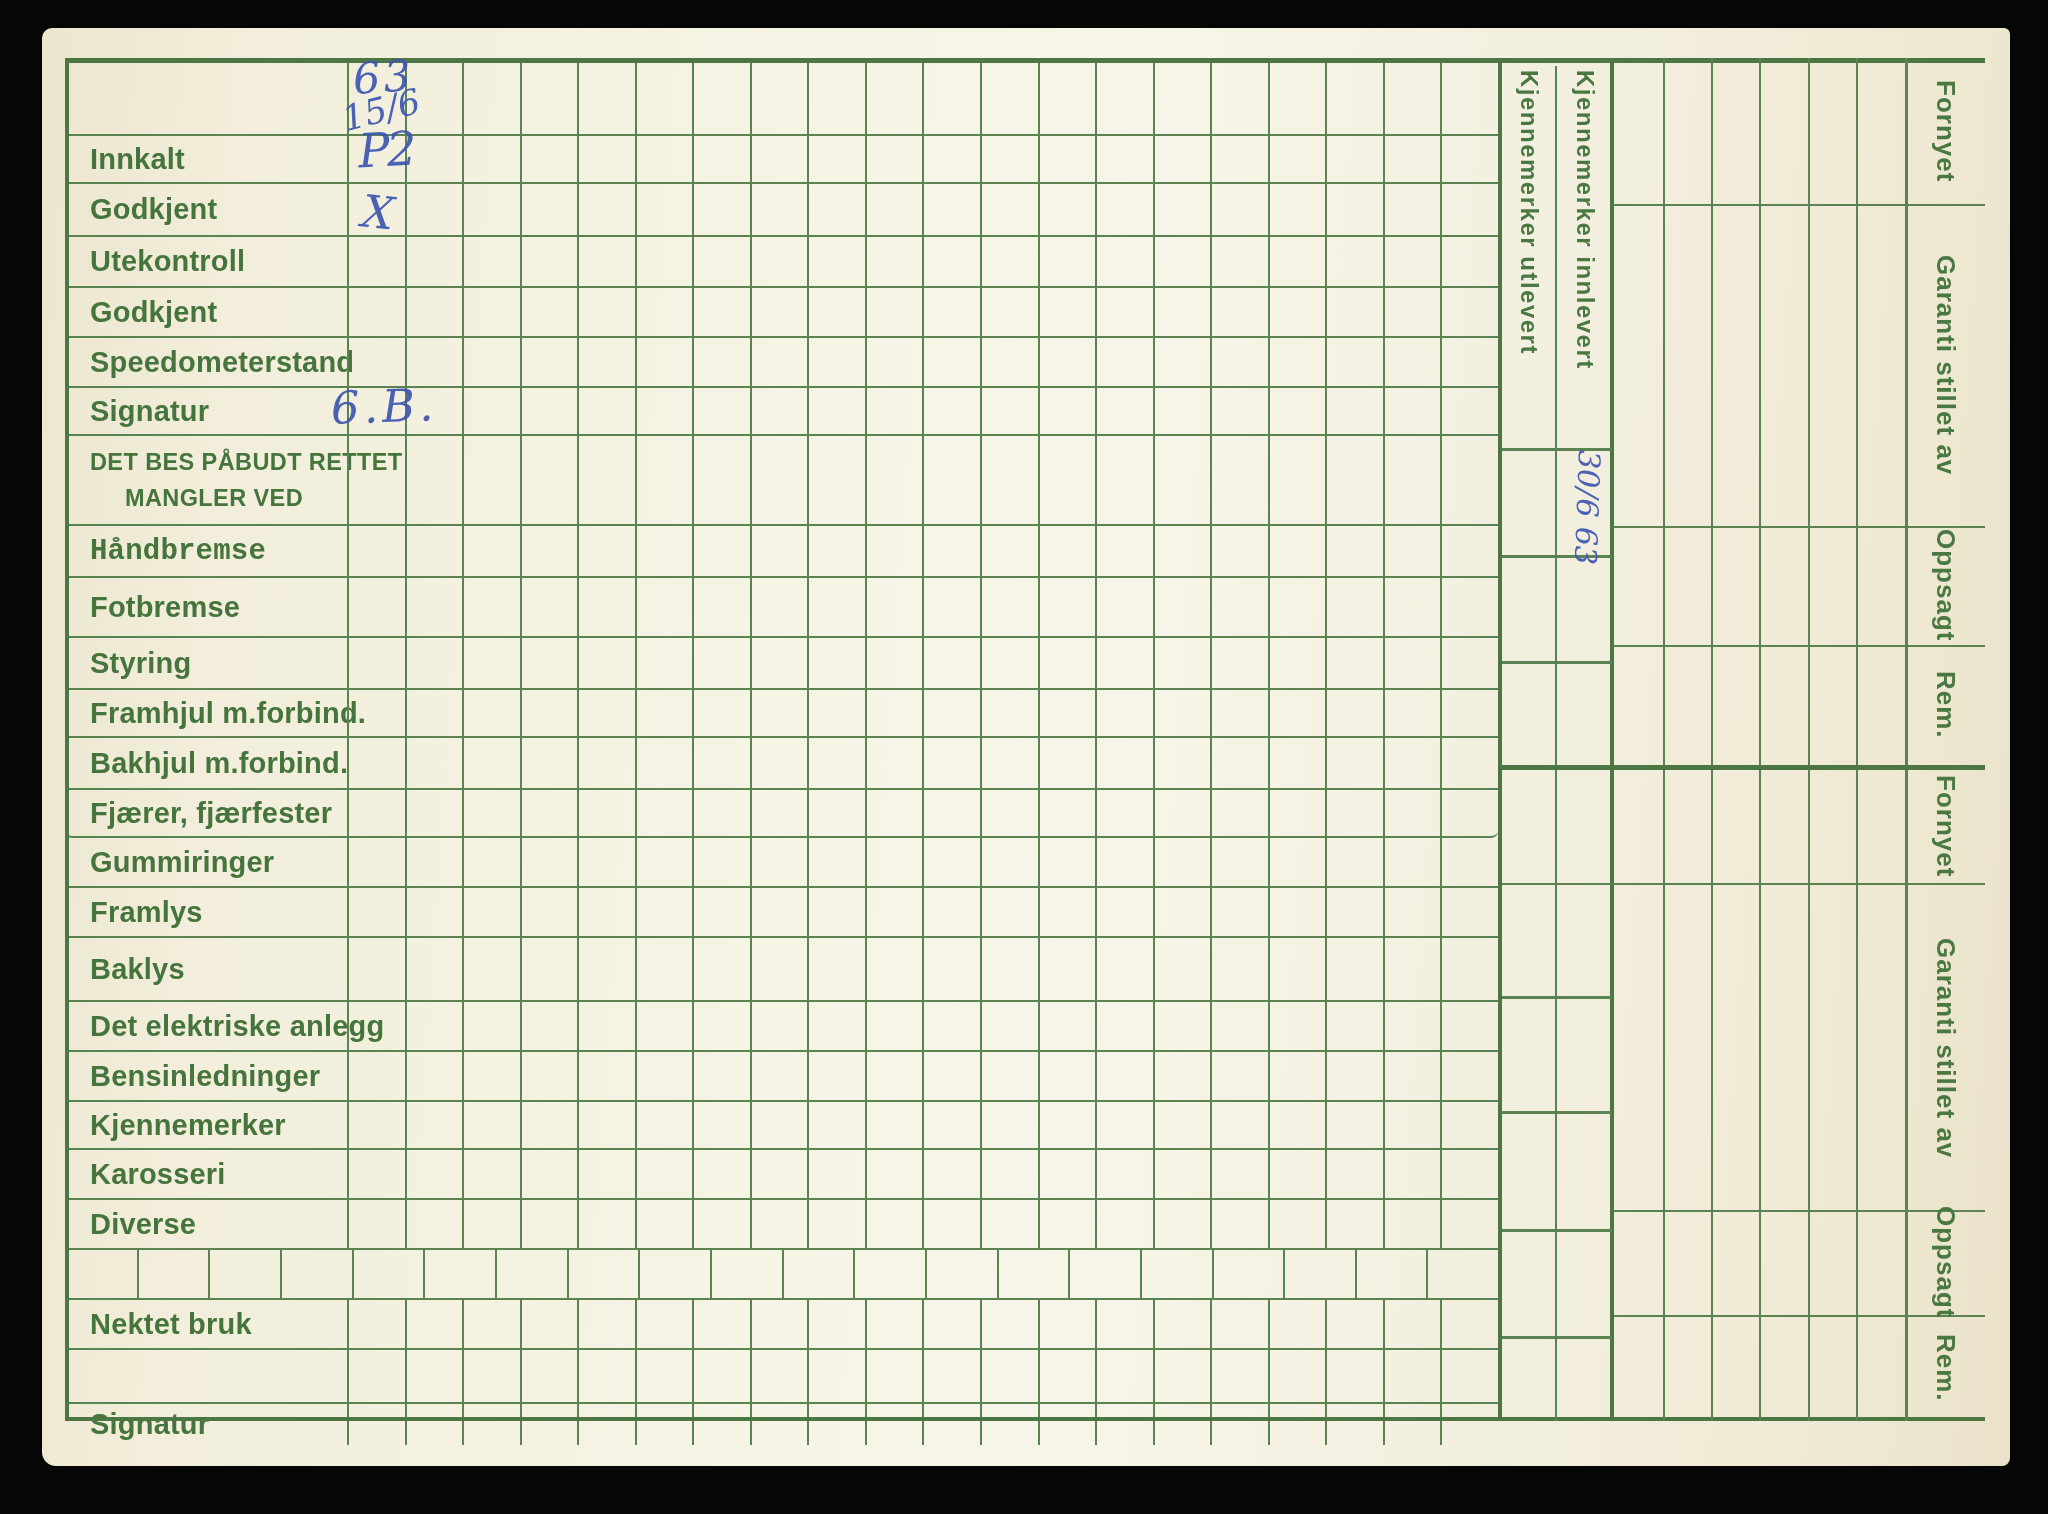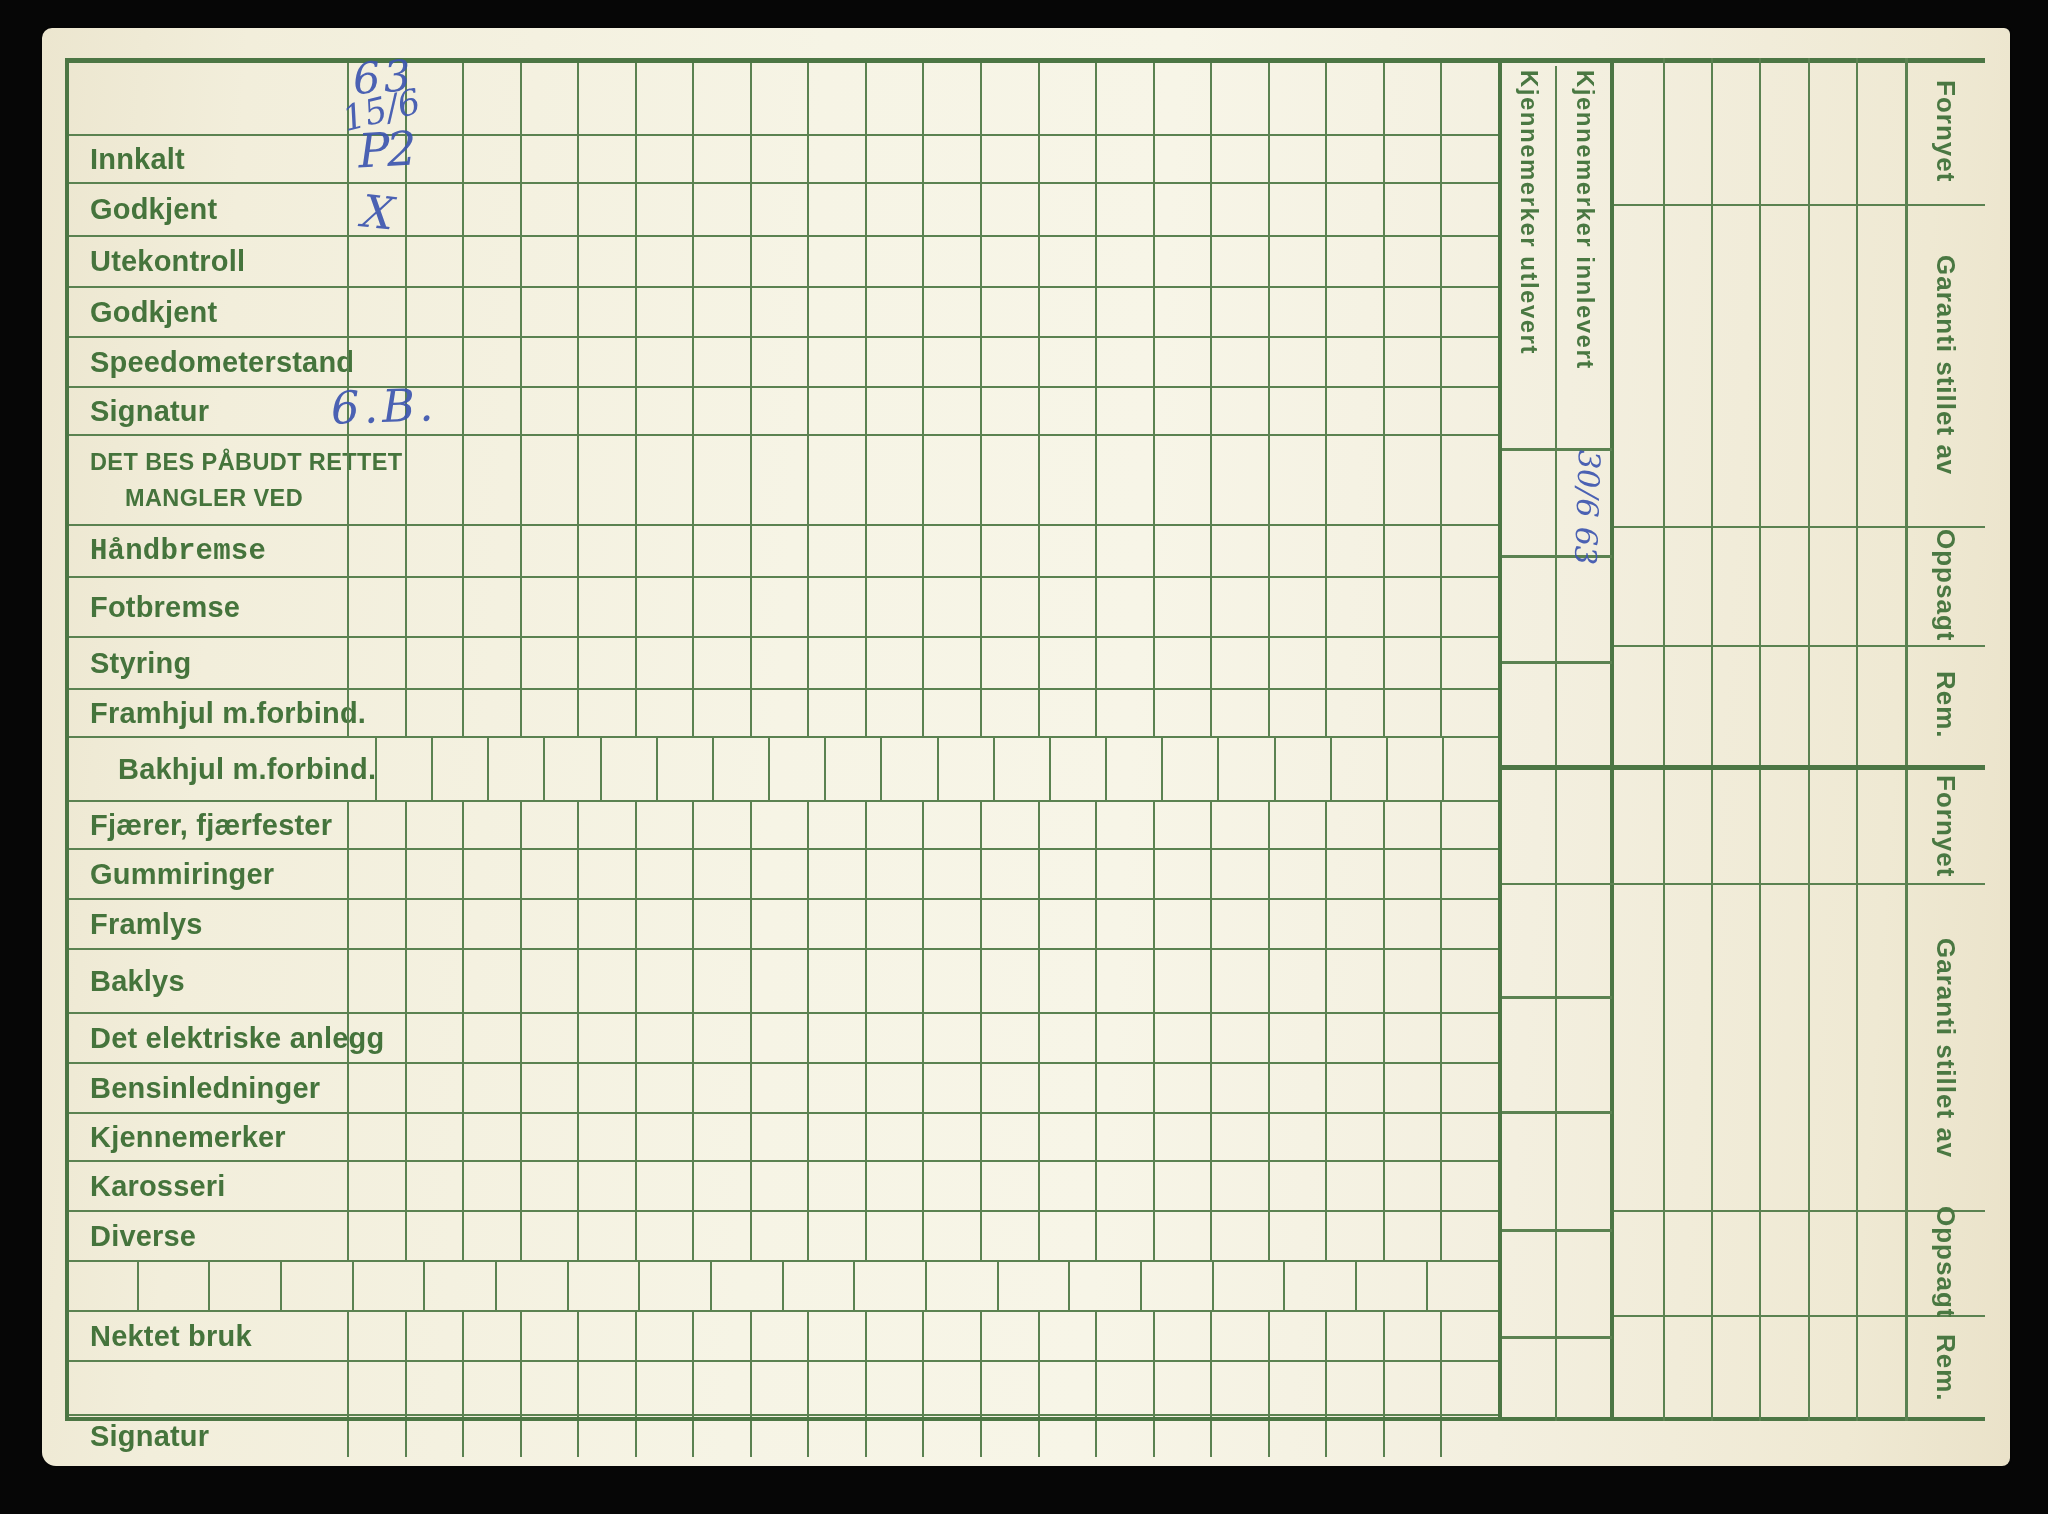--- a/index.html
+++ b/index.html
@@ -350,21 +350,21 @@
             <div class="cell"></div>
             <div class="cell"></div>
             <div class="cell"></div>
             <div class="cell"></div>
             <div class="cell"></div>
             <div class="cell"></div>
             <div class="cell"></div>
             <div class="cell"></div>
           </div>
         </div>
-        <div class="row" style="height: 64px; padding-left: 28px;">
+        <div class="row" style="height: 52px;">
           <div class="label-cell">Bakhjul m.forbind.</div>
           <div class="cells">
             <div class="cell"></div>
             <div class="cell"></div>
             <div class="cell"></div>
             <div class="cell"></div>
             <div class="cell"></div>
             <div class="cell"></div>
             <div class="cell"></div>
             <div class="cell"></div>
@@ -375,21 +375,21 @@
             <div class="cell"></div>
             <div class="cell"></div>
             <div class="cell"></div>
             <div class="cell"></div>
             <div class="cell"></div>
             <div class="cell"></div>
             <div class="cell"></div>
             <div class="cell"></div>
           </div>
         </div>
-        <div class="row" style="height: 48px;">
+        <div class="row" style="height: 48px; border-radius: 7px;">
           <div class="label-cell">Fjærer, fjærfester</div>
           <div class="cells">
             <div class="cell"></div>
             <div class="cell"></div>
             <div class="cell"></div>
             <div class="cell"></div>
             <div class="cell"></div>
             <div class="cell"></div>
             <div class="cell"></div>
             <div class="cell"></div>

